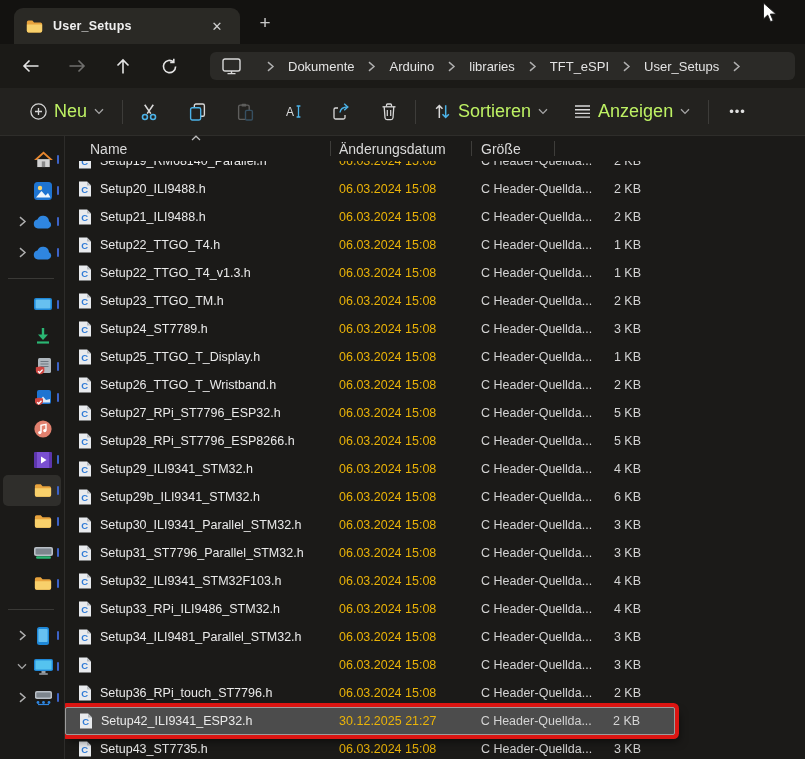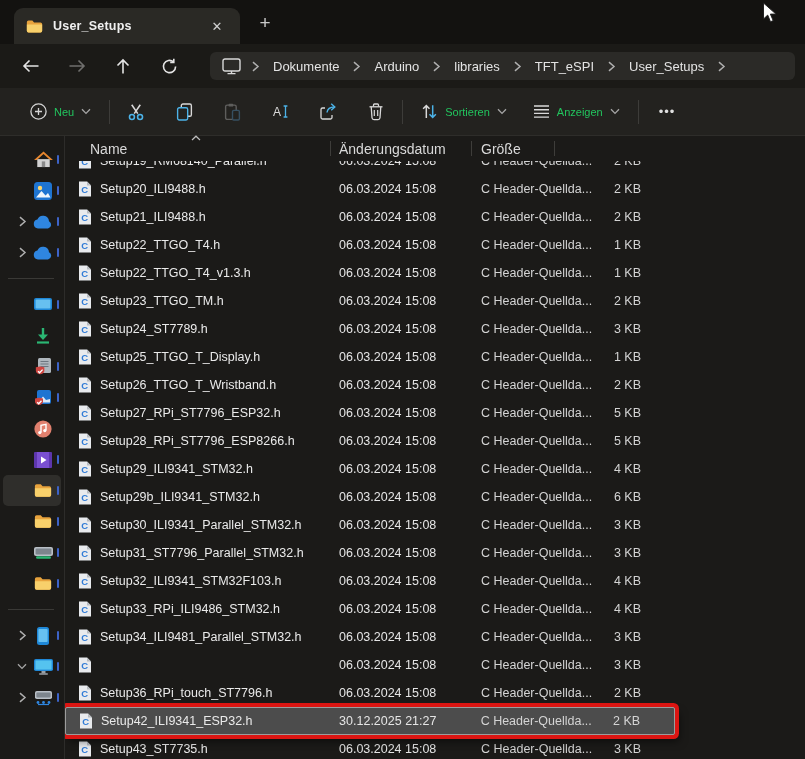--- a/index.html
+++ b/index.html
@@ -24,30 +24,30 @@
   .new-tab { color: #c9c9c9; font-size: 19px; font-weight: 300; margin-left: 12px; margin-bottom: 8px; width: 26px; height: 26px; display: flex; align-items: center; justify-content: center; }
   .cursor { position: absolute; left: 762px; top: 2px; z-index: 50; }
 
   
   .navbar { height: 44px; background: #1b1a17; display: flex; align-items: center; padding-left: 18px; }
   .nav-btn { width: 26px; height: 26px; margin-right: 20px; display: flex; align-items: center; justify-content: center; border-radius: 4px; }
   .nav-btn.disabled { opacity: .42; }
   .addressbar {
     flex: 1; height: 28px; margin-right: 10px; margin-left: 8px;
     background: #2b2a27; border-radius: 6px;
-    display: flex; align-items: center; padding: 0 10px; gap: 2px;
+    display: flex; align-items: center; padding: 0 10px; gap: 17px;
   }
   .crumb { font-size: 13px; color: #e3e3e3; padding: 3px 9px; border-radius: 4px; white-space: nowrap; }
   .crumb-sep { padding: 0 4px; display: flex; align-items: center; }
   .pc-icon { margin-right: 4px; margin-left: 2px; }
 
   
   .toolbar { height: 48px; background: #23221f; display: flex; align-items: center; padding-left: 20px; border-bottom: 1px solid #2e2d2a; }
   .tb-group { display: flex; align-items: center; gap: 7px; padding: 6px 10px; border-radius: 4px; }
-  .tb-label { font-size: 11px; color: #22c55e; }
+  .tb-label { font-size: 18px; color: #bef264; }
   .tb-btn { width: 36px; height: 34px; display: flex; align-items: center; justify-content: center; border-radius: 4px; }
   .tb-btn.disabled { opacity: .5; }
   .tb-sep { width: 1px; height: 24px; background: #3d3c39; margin: 0 8px; }
   .tb-more { font-size: 13px; letter-spacing: 1px; color: #e0e0e0; padding: 8px 12px; }
 
   
   .content { display: flex; height: 623px; background: #1b1a18; }
 
   
   .sidebar { width: 65px; border-right: 1px solid #2d2c2a; padding-top: 8px; flex-shrink: 0; }
@@ -72,21 +72,21 @@
   .rows-viewport { position: absolute; top: 25px; left: 0; right: 0; bottom: 0; overflow: hidden; }
   .rows { margin-top: -14px; }
   .row { height: 28px; width: 610px; display: flex; align-items: center; font-size: 12.5px; }
   .row.selected {
     background: #4c4c4c; border: 1px solid #9c9c9c; border-radius: 2px;
     box-shadow: 0 0 0 4px #dc1512, 4px 6px 9px rgba(0,0,0,.55);
     position: relative; z-index: 5;
   }
   .cell { overflow: hidden; white-space: nowrap; }
   .cell-name { width: 266px; padding-left: 13px; display: flex; align-items: center; gap: 8px; color: #eaeaea; }
-  .cell-date { width: 141px; padding-left: 8px; color: #e5e5e5; }
+  .cell-date { width: 141px; padding-left: 8px; color: #eab308; }
   .cell-type { width: 120px; padding-left: 9px; color: #d4d4d4; }
   .cell-size { width: 83px; padding-right: 12px; text-align: center; color: #d4d4d4; }
   .ficon { width: 14px; height: 16px; flex-shrink: 0; }
 </style>
 </head>
 <body>
 
 <div class="window">
 
   <div class="titlebar">

